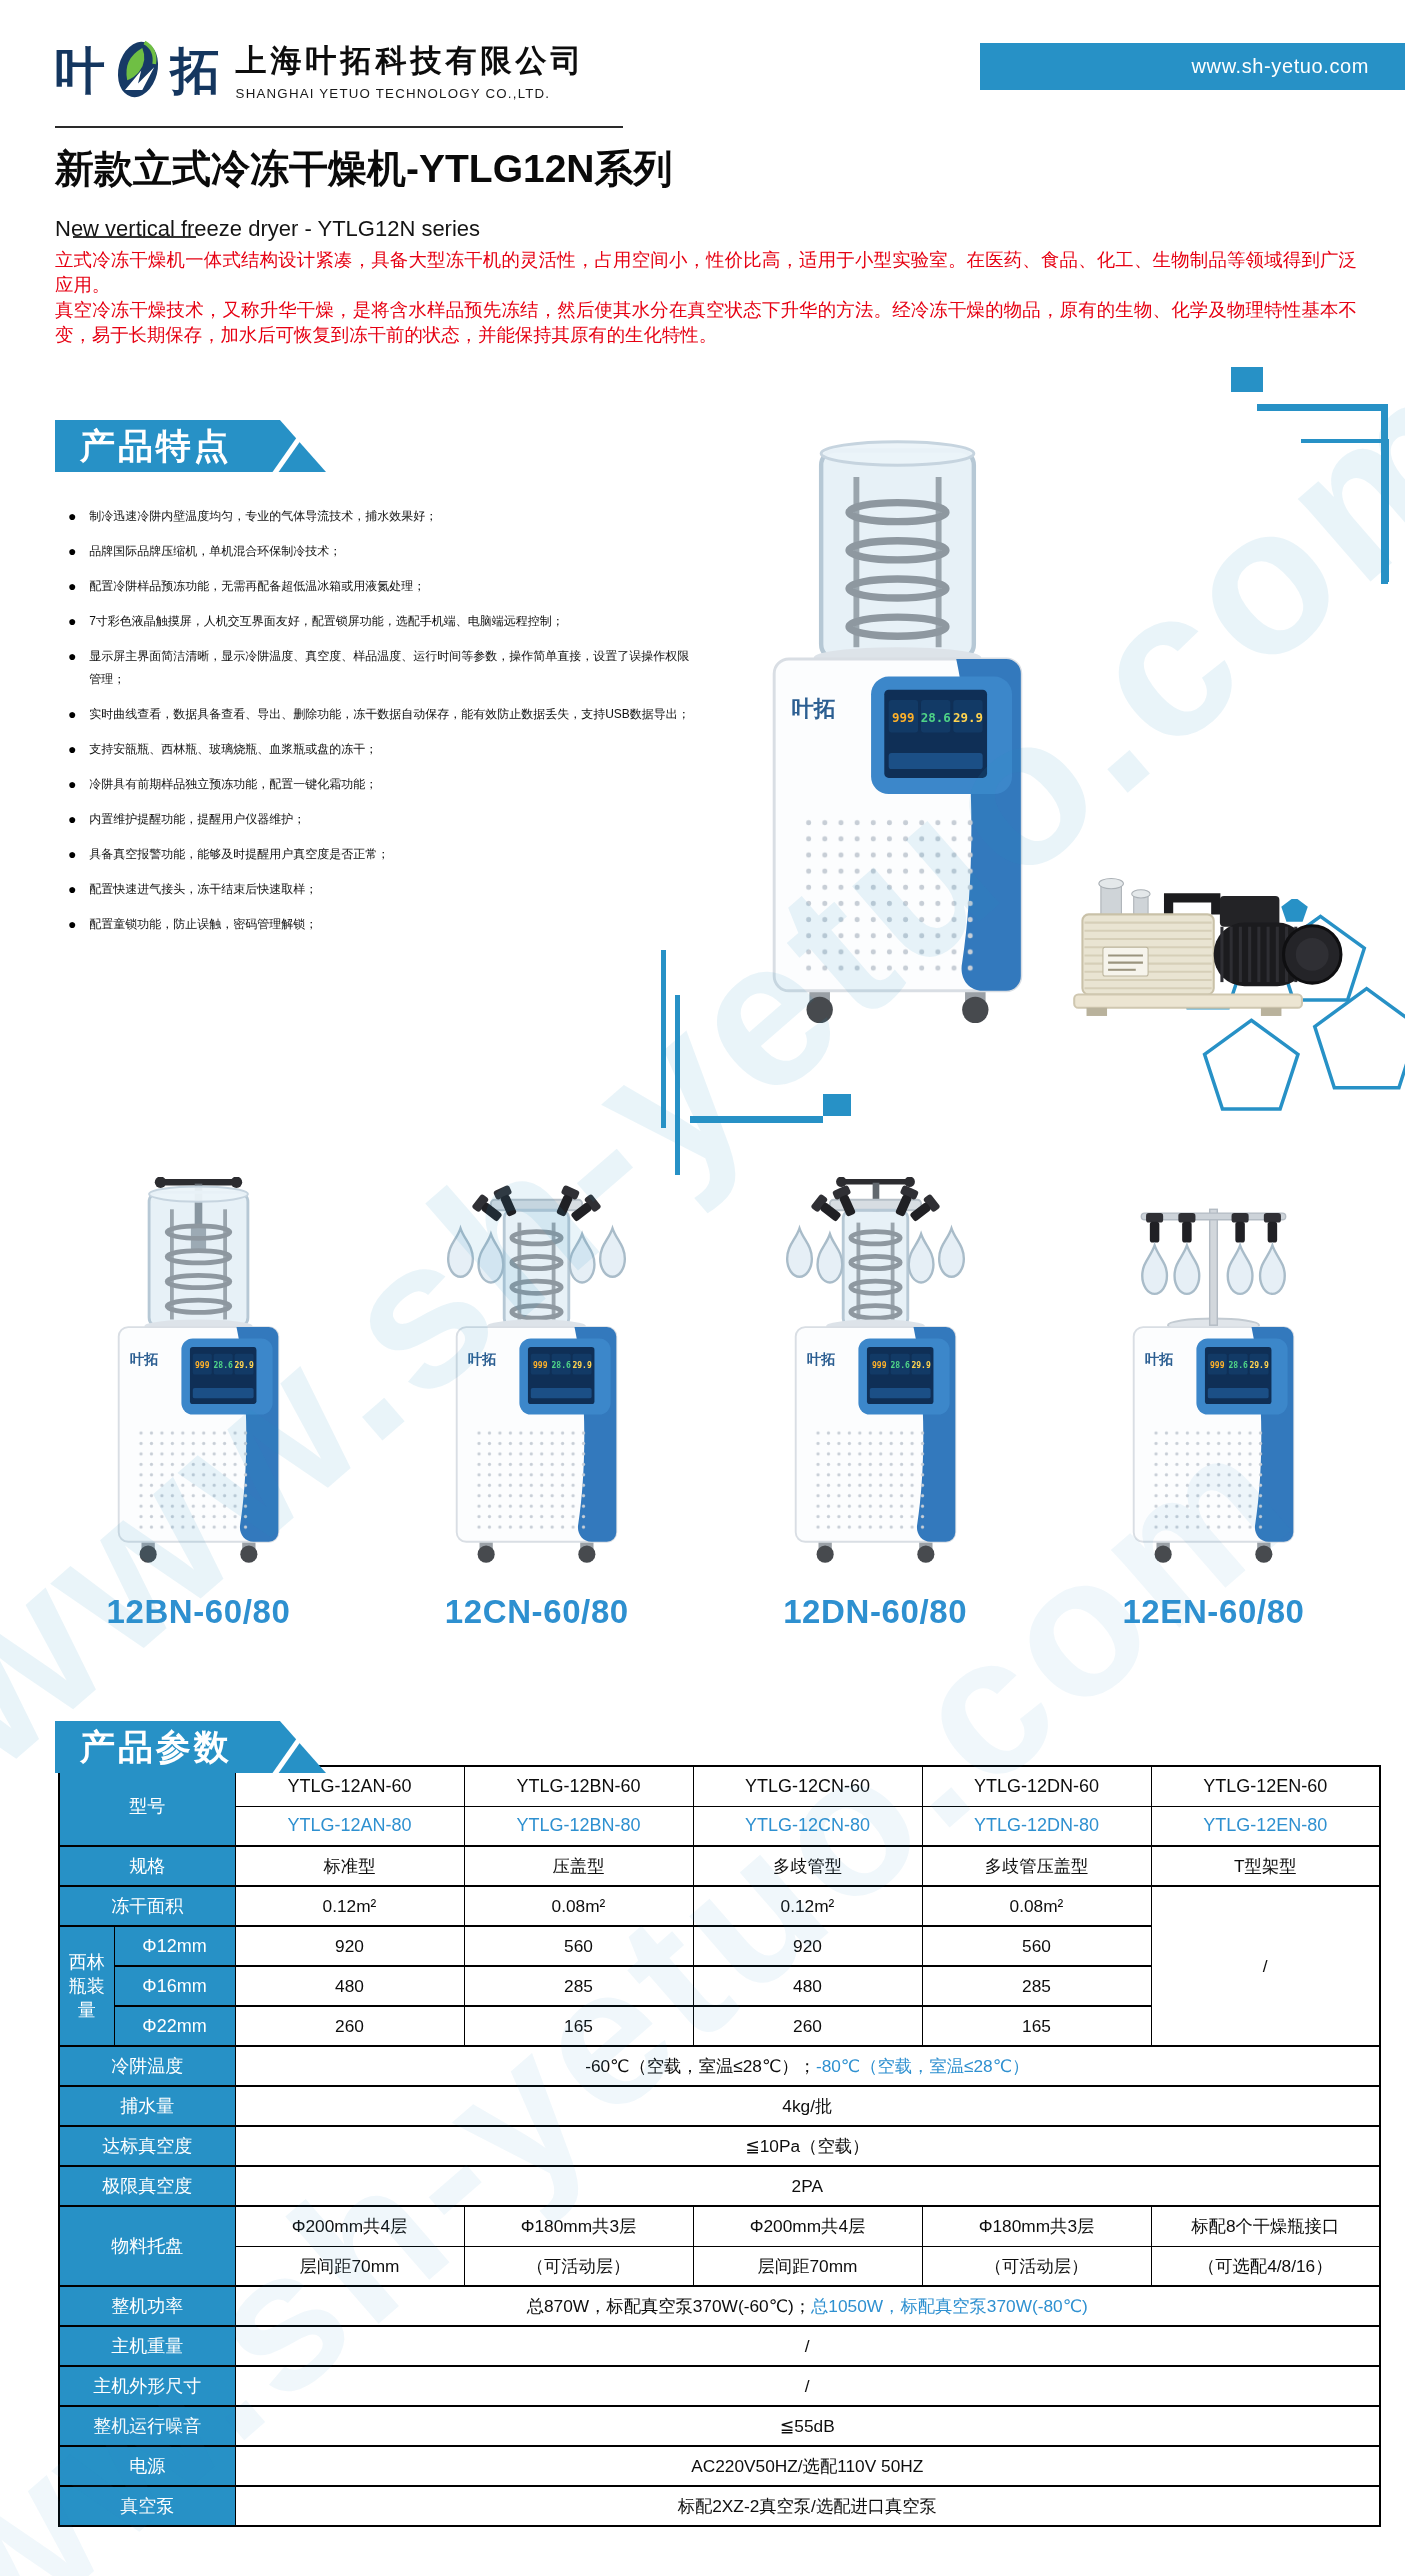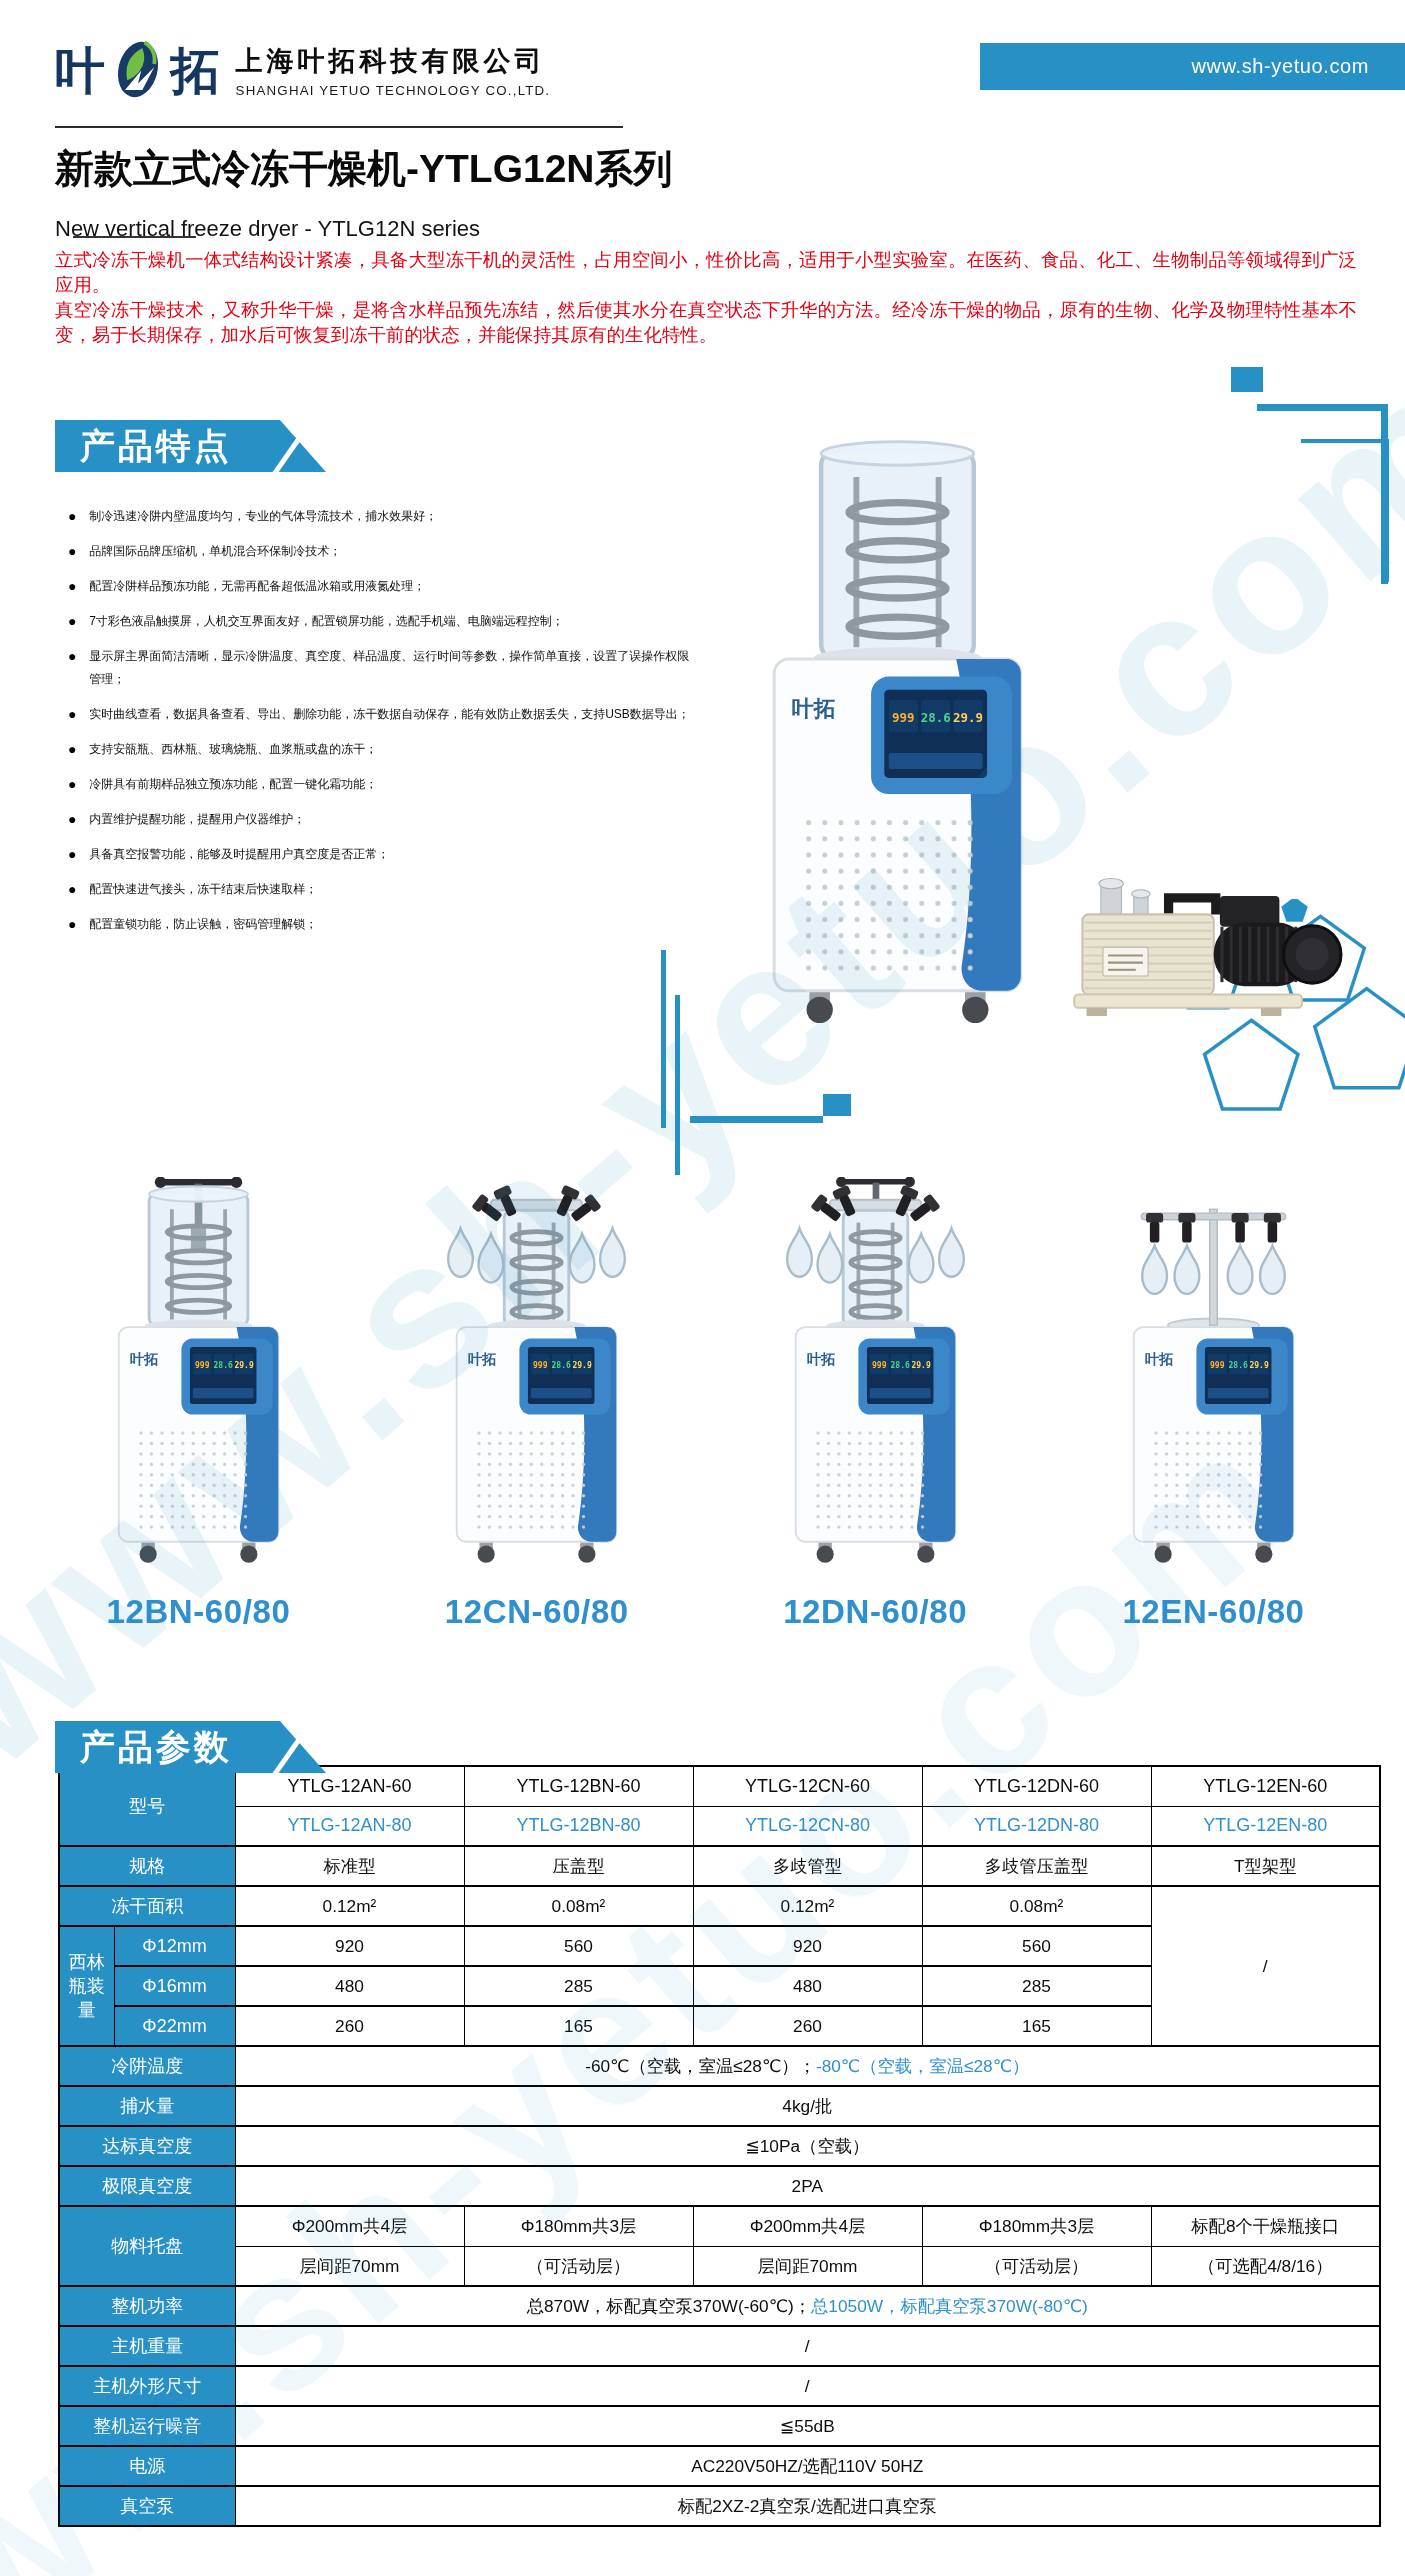--- a/index.html
+++ b/index.html
@@ -15,21 +15,21 @@
   .wm{position:absolute;white-space:nowrap;font-weight:bold;pointer-events:none;z-index:6;
       transform:translate(-50%,-50%) rotate(-41deg);letter-spacing:7px;}
   .wm1{left:703px;top:1067px;font-size:208px;color:rgba(39,145,198,0.10);}
   .wm2{left:548px;top:2087px;font-size:196px;color:rgba(39,145,198,0.07);}
 
   
   .header{position:absolute;left:55px;top:36px;display:flex;align-items:center;z-index:2;}
   .logo-cn{font-size:50px;font-weight:bold;color:#14365f;line-height:1;}
   .logo-mark{margin:0 5.8px;}
   .company{margin-left:15px;}
-  .company-cn{font-size:27px;font-weight:bold;color:#0d0d0d;letter-spacing:4px;}
+  .company-cn{font-size:31px;font-weight:bold;color:#0d0d0d;letter-spacing:4px;}
   .company-en{font-size:13.3px;color:#1a1a1a;letter-spacing:1.2px;margin-top:4.6px;}
   .header-rule{position:absolute;left:55px;top:126px;width:568px;height:1.7px;background:#2a2a2a;z-index:2;}
   .site-bar{position:absolute;right:0;top:43px;width:425px;height:47px;background:var(--accent);
             display:flex;align-items:center;justify-content:flex-end;padding-right:36px;z-index:2;}
   .site-bar span{color:#fff;font-size:20px;letter-spacing:0.6px;}
 
   
   .title{position:absolute;left:55px;top:142px;font-size:39px;font-weight:bold;color:#0a0a0a;z-index:2;}
   .subtitle{position:absolute;left:55px;top:216px;font-size:22px;color:#141414;z-index:2;}
   .subtitle-rule{position:absolute;left:73px;top:236px;width:123px;height:1.7px;background:#333;z-index:2;}

